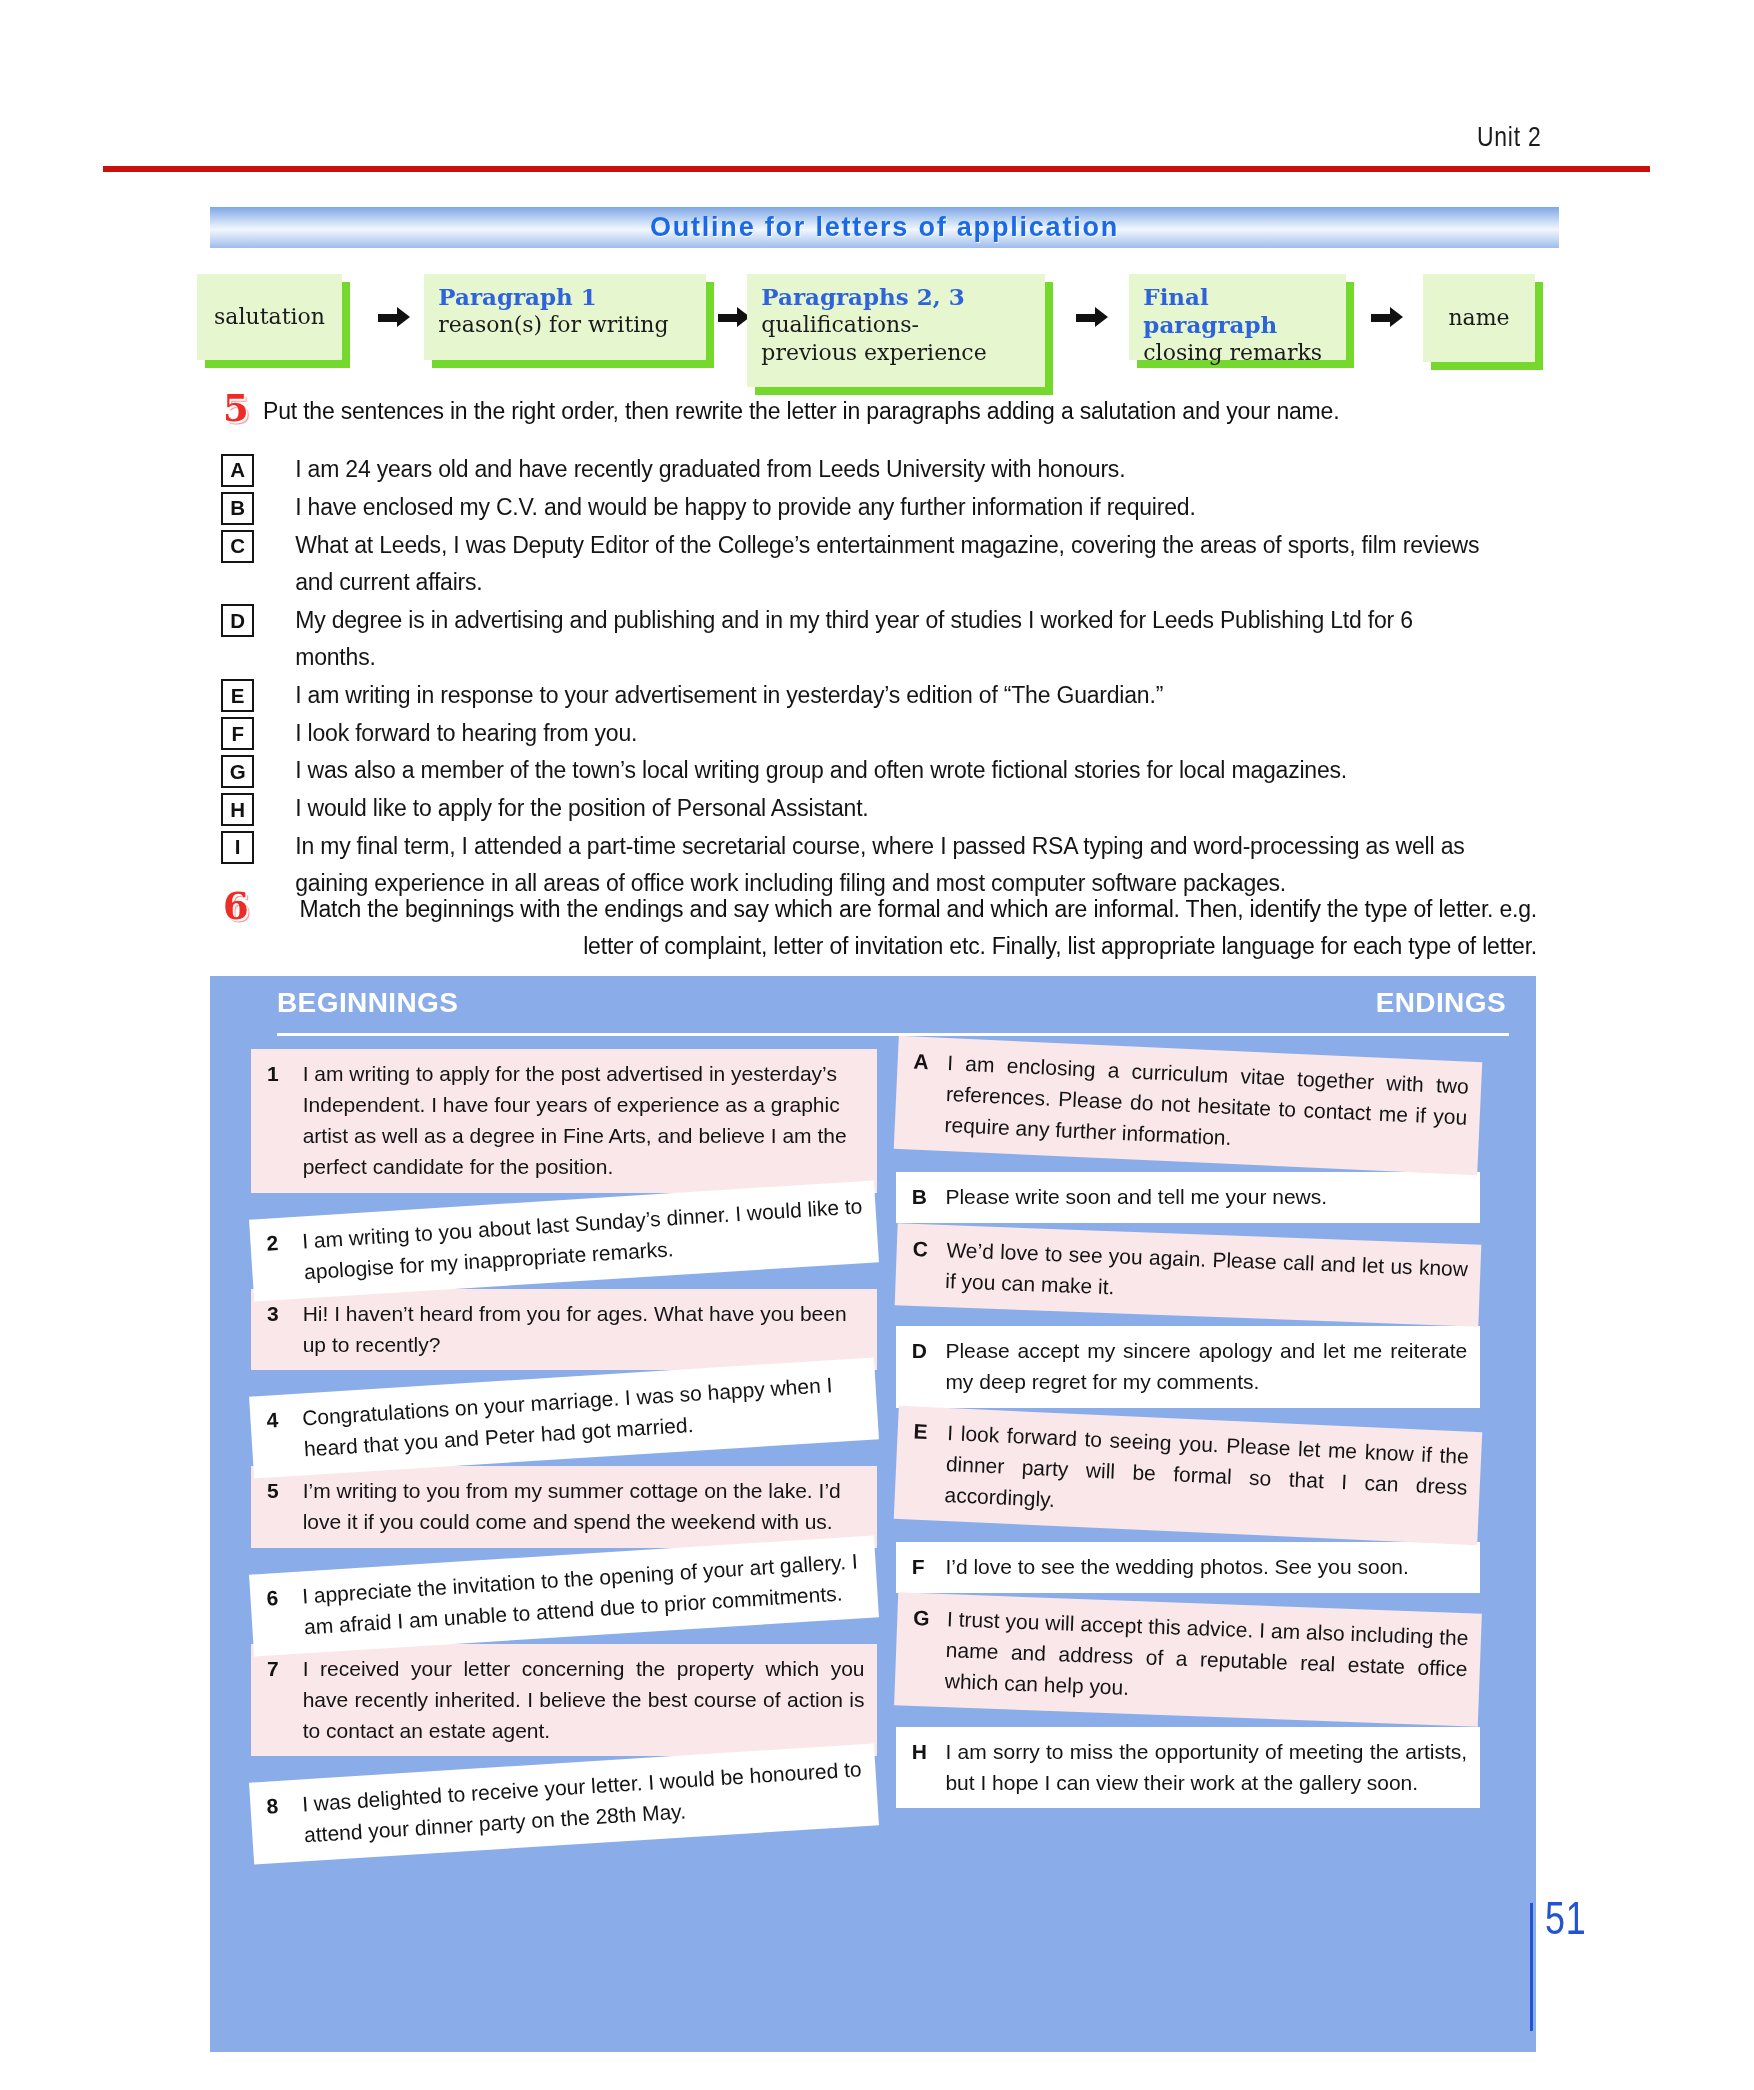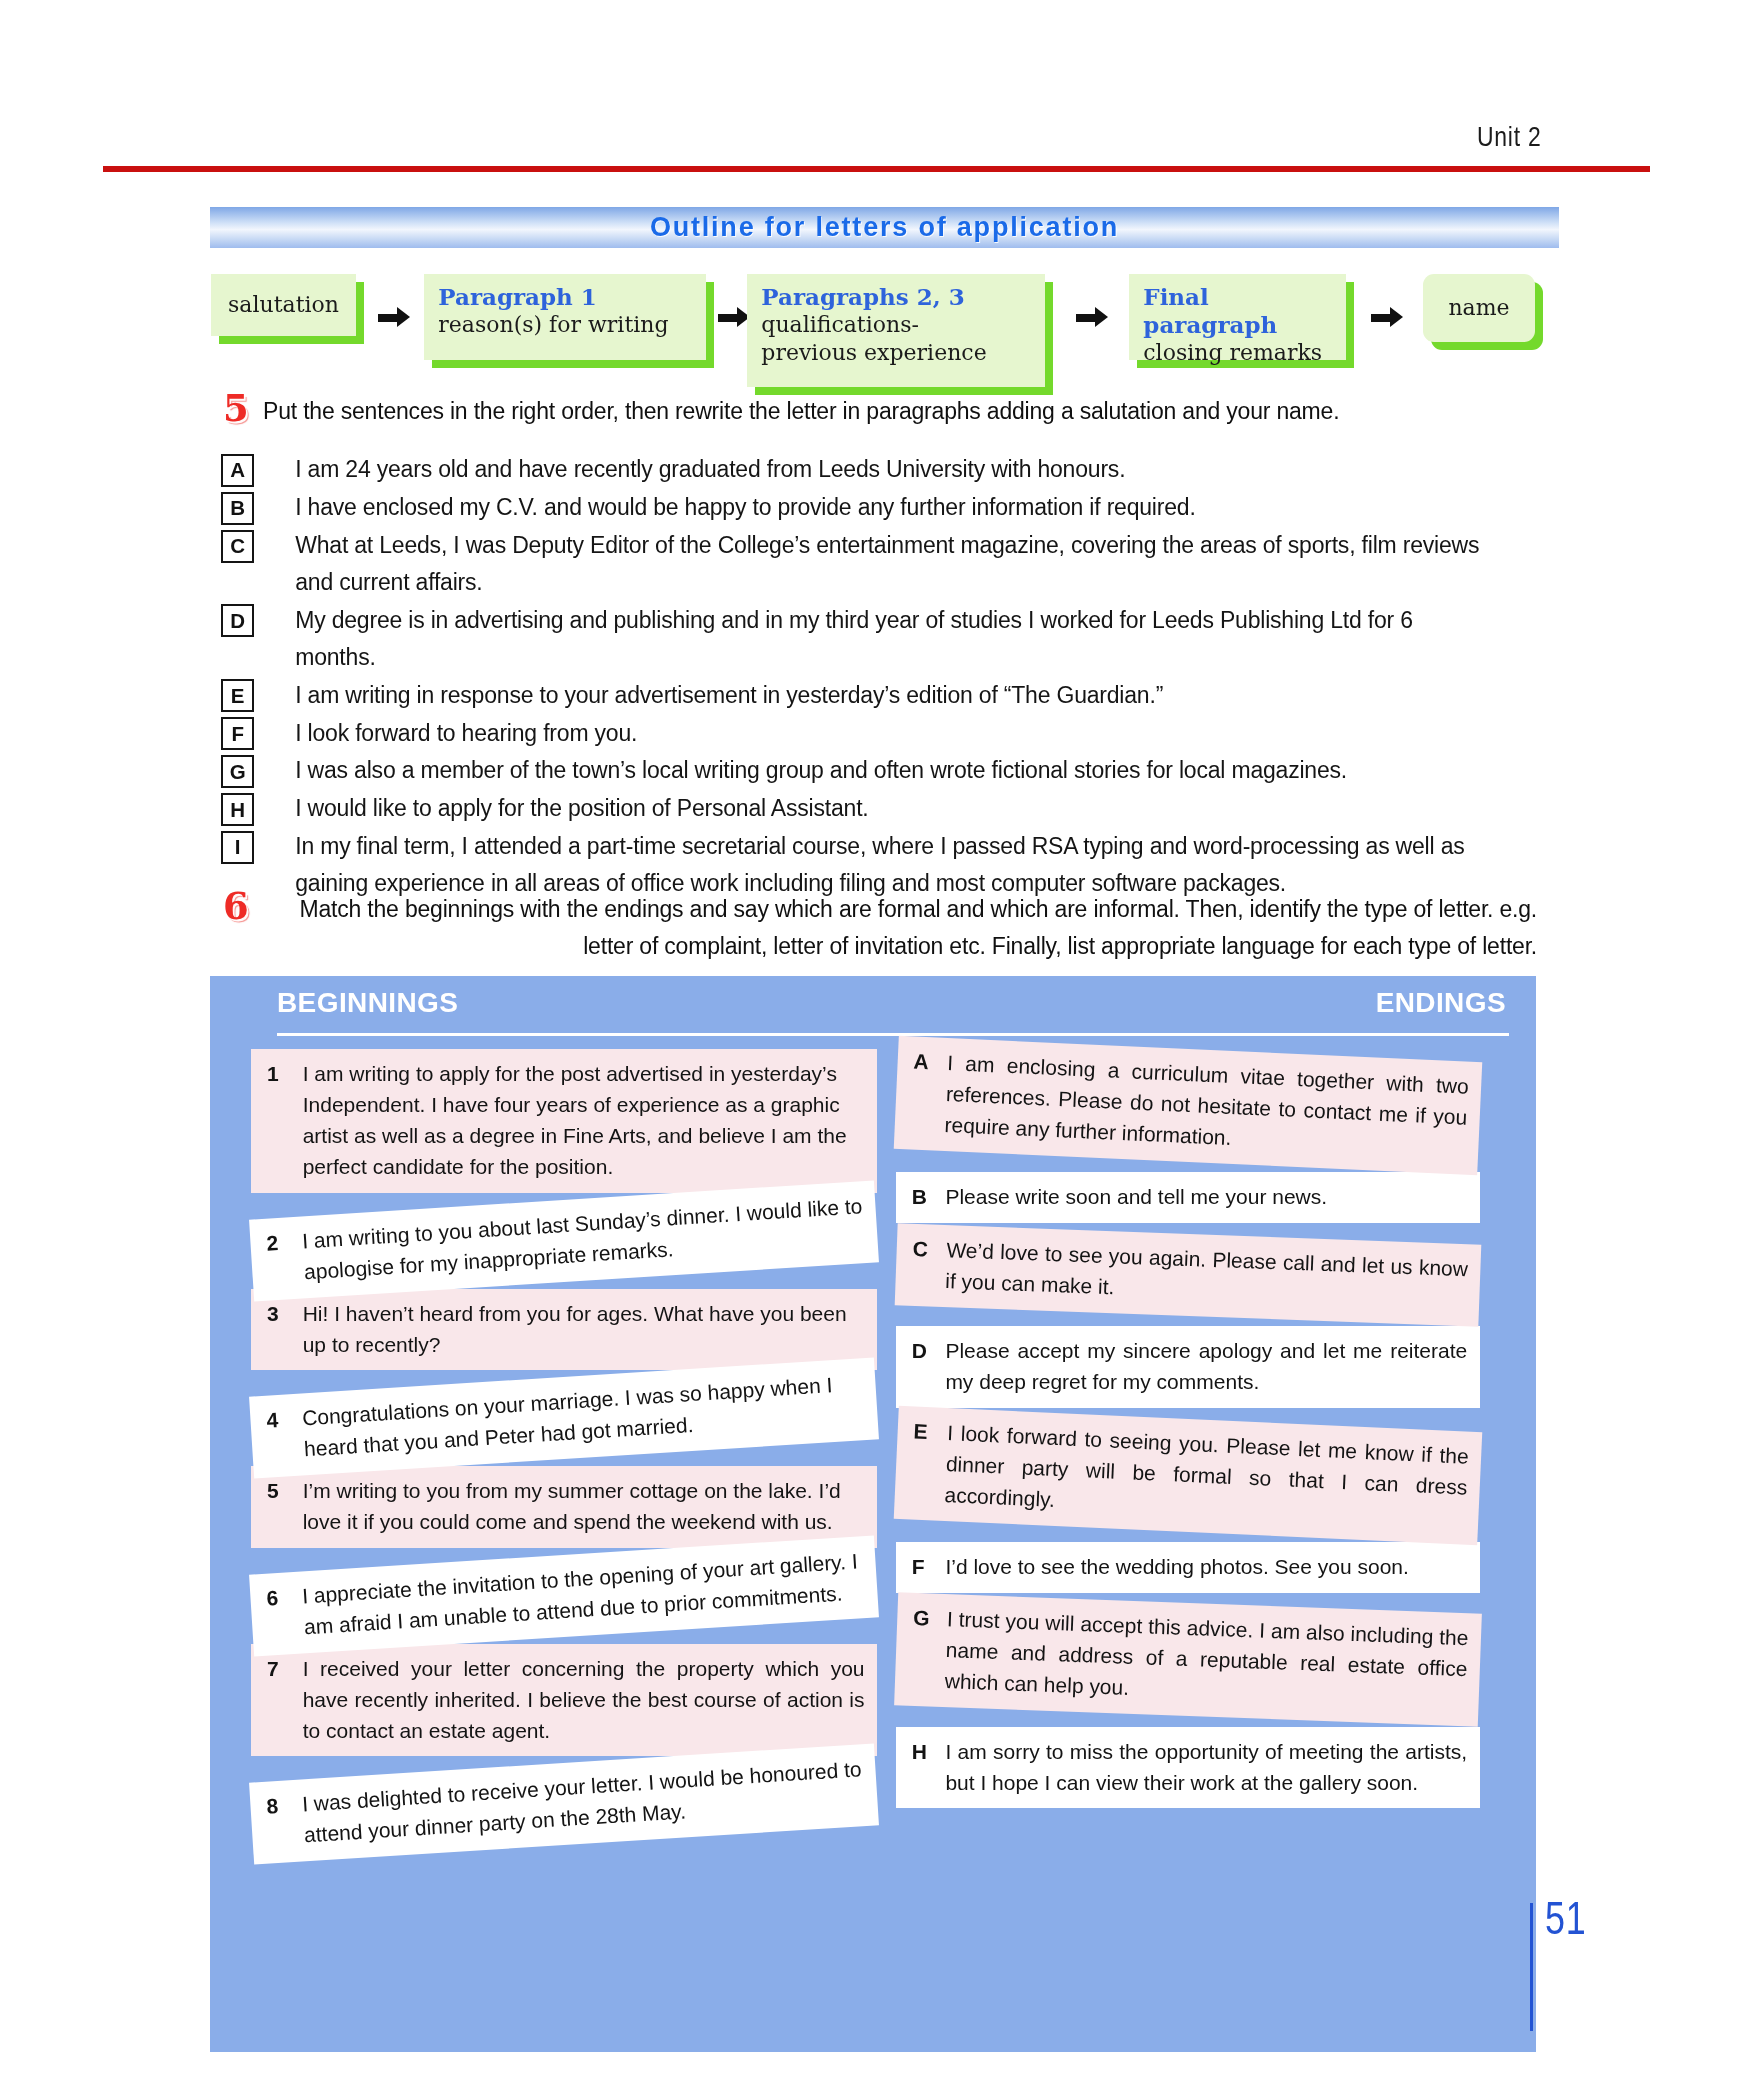--- a/index.html
+++ b/index.html
@@ -76,41 +76,41 @@
 </head>
 <body>
 
 <div class="abs unit-label">Unit 2</div>
 <div class="abs red-rule"></div>
 
 <div class="abs title-bar">
   <span class="title-text">Outline for letters of application</span>
 </div>
 
-<div class="abs flow-box center" style="left:211px;top:274px;width:145px;height:62px;">
+<div class="abs flow-box center" style="left:197px;top:274px;width:145px;height:86px;">
   <span>salutation</span>
 </div>
 <div class="abs arrow" style="left:378px;top:307px;"></div>
 <div class="abs flow-box" style="left:424px;top:274px;width:282px;height:86px;">
   <div class="flow-heading">Paragraph 1</div>
   <div>reason(s) for writing</div>
 </div>
 <div class="abs arrow" style="left:718px;top:307px;"></div>
 <div class="abs flow-box" style="left:747px;top:274px;width:298px;height:113px;">
   <div class="flow-heading">Paragraphs 2, 3</div>
   <div>qualifications-</div>
   <div>previous experience</div>
 </div>
 <div class="abs arrow" style="left:1076px;top:307px;"></div>
 <div class="abs flow-box" style="left:1129px;top:274px;width:217px;height:86px;">
   <div class="flow-heading">Final paragraph</div>
   <div>closing remarks</div>
 </div>
 <div class="abs arrow" style="left:1371px;top:307px;"></div>
-<div class="abs flow-box center" style="left:1423px;top:274px;width:112px;height:68px;border-radius:11px;">
+<div class="abs flow-box center" style="left:1423px;top:274px;width:112px;height:88px;">
   <span>name</span>
 </div>
 
 <div class="abs ex5-block">
   <div class="ex-head">
     <span class="ex-number">5</span>
     <span class="ex-instruction">Put the sentences in the right order, then rewrite the letter in paragraphs adding a salutation and your name.</span>
   </div>
   <div class="sentence-list">
     <div class="sentence-row">

